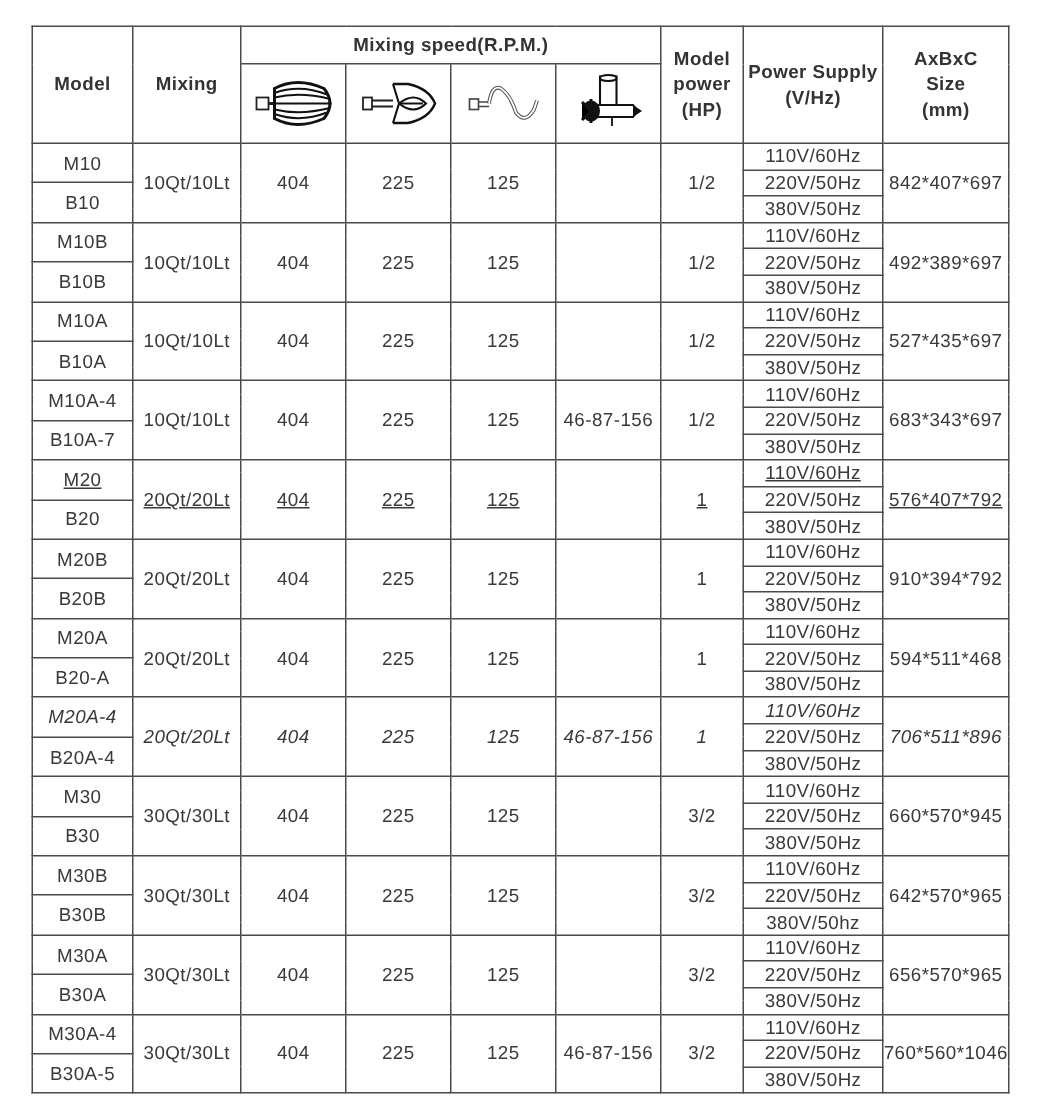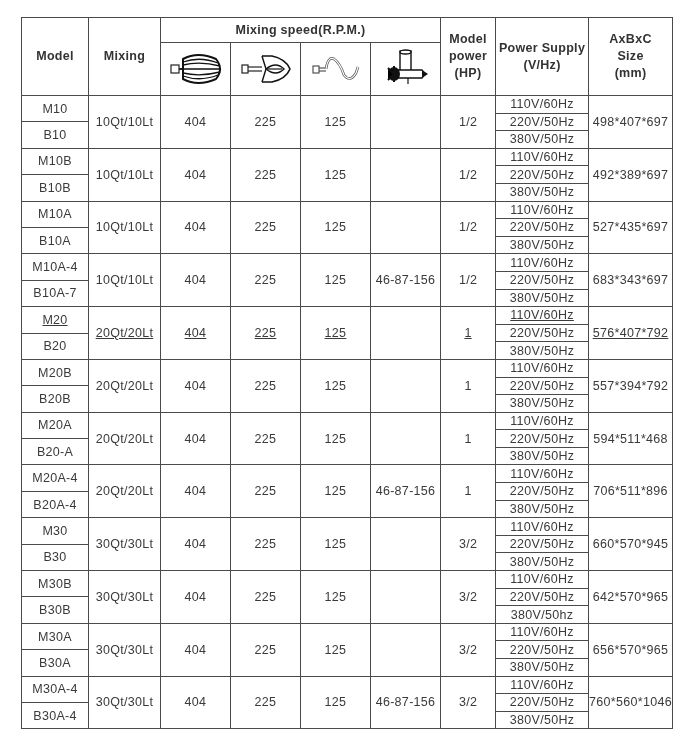--- a/index.html
+++ b/index.html
@@ -97,21 +97,21 @@
   <tbody id="spec-body">
       <tr class="ps" style="height: 8.8px;">
         <td rowspan="3" class="model">M10</td>
         <td rowspan="6">10Qt/10Lt</td>
         <td rowspan="6">404</td>
         <td rowspan="6">225</td>
         <td rowspan="6">125</td>
         <td rowspan="6"></td>
         <td rowspan="6">1/2</td>
         <td rowspan="2">110V/60Hz</td>
-        <td rowspan="6">498*407*697</td>
+        <td rowspan="6">842*407*697</td>
       </tr>
       <tr class="ps" style="height: 8.8px;"></tr>
       <tr class="ps" style="height: 8.8px;">
         <td rowspan="2">220V/50Hz</td>
       </tr>
       <tr class="ps" style="height: 8.8px;">
         <td rowspan="3" class="model">B10</td>
       </tr>
       <tr class="ps" style="height: 8.8px;">
         <td rowspan="2">380V/50Hz</td>
@@ -207,21 +207,21 @@
       <tr class="ps" style="height: 8.8px;"></tr>
       <tr class="ps" style="height: 8.8px;">
         <td rowspan="3" class="model">M20B</td>
         <td rowspan="6">20Qt/20Lt</td>
         <td rowspan="6">404</td>
         <td rowspan="6">225</td>
         <td rowspan="6">125</td>
         <td rowspan="6"></td>
         <td rowspan="6">1</td>
         <td rowspan="2">110V/60Hz</td>
-        <td rowspan="6">557*394*792</td>
+        <td rowspan="6">910*394*792</td>
       </tr>
       <tr class="ps" style="height: 8.8px;"></tr>
       <tr class="ps" style="height: 8.8px;">
         <td rowspan="2">220V/50Hz</td>
       </tr>
       <tr class="ps" style="height: 8.8px;">
         <td rowspan="3" class="model">B20B</td>
       </tr>
       <tr class="ps" style="height: 8.8px;">
         <td rowspan="2">380V/50Hz</td>
@@ -242,21 +242,21 @@
       <tr class="ps" style="height: 8.8px;">
         <td rowspan="2">220V/50Hz</td>
       </tr>
       <tr class="ps" style="height: 8.8px;">
         <td rowspan="3" class="model">B20-A</td>
       </tr>
       <tr class="ps" style="height: 8.8px;">
         <td rowspan="2">380V/50Hz</td>
       </tr>
       <tr class="ps" style="height: 8.8px;"></tr>
-      <tr class="ps" style="height: 8.8px;">
+      <tr class="ps" style="height: 8.8px; font-style: italic;">
         <td rowspan="3" class="model">M20A-4</td>
         <td rowspan="6">20Qt/20Lt</td>
         <td rowspan="6">404</td>
         <td rowspan="6">225</td>
         <td rowspan="6">125</td>
         <td rowspan="6">46-87-156</td>
         <td rowspan="6">1</td>
         <td rowspan="2">110V/60Hz</td>
         <td rowspan="6">706*511*896</td>
       </tr>
@@ -346,20 +346,20 @@
         <td rowspan="6">46-87-156</td>
         <td rowspan="6">3/2</td>
         <td rowspan="2">110V/60Hz</td>
         <td rowspan="6">760*560*1046</td>
       </tr>
       <tr class="ps" style="height: 8.8px;"></tr>
       <tr class="ps" style="height: 8.8px;">
         <td rowspan="2">220V/50Hz</td>
       </tr>
       <tr class="ps" style="height: 8.8px;">
-        <td rowspan="3" class="model">B30A-4</td>
+        <td rowspan="3" class="model">B30A-5</td>
       </tr>
       <tr class="ps" style="height: 8.8px;">
         <td rowspan="2">380V/50Hz</td>
       </tr>
       <tr class="ps" style="height: 8.8px;"></tr>
     </tbody>
 </table>
 
 </body></html>

